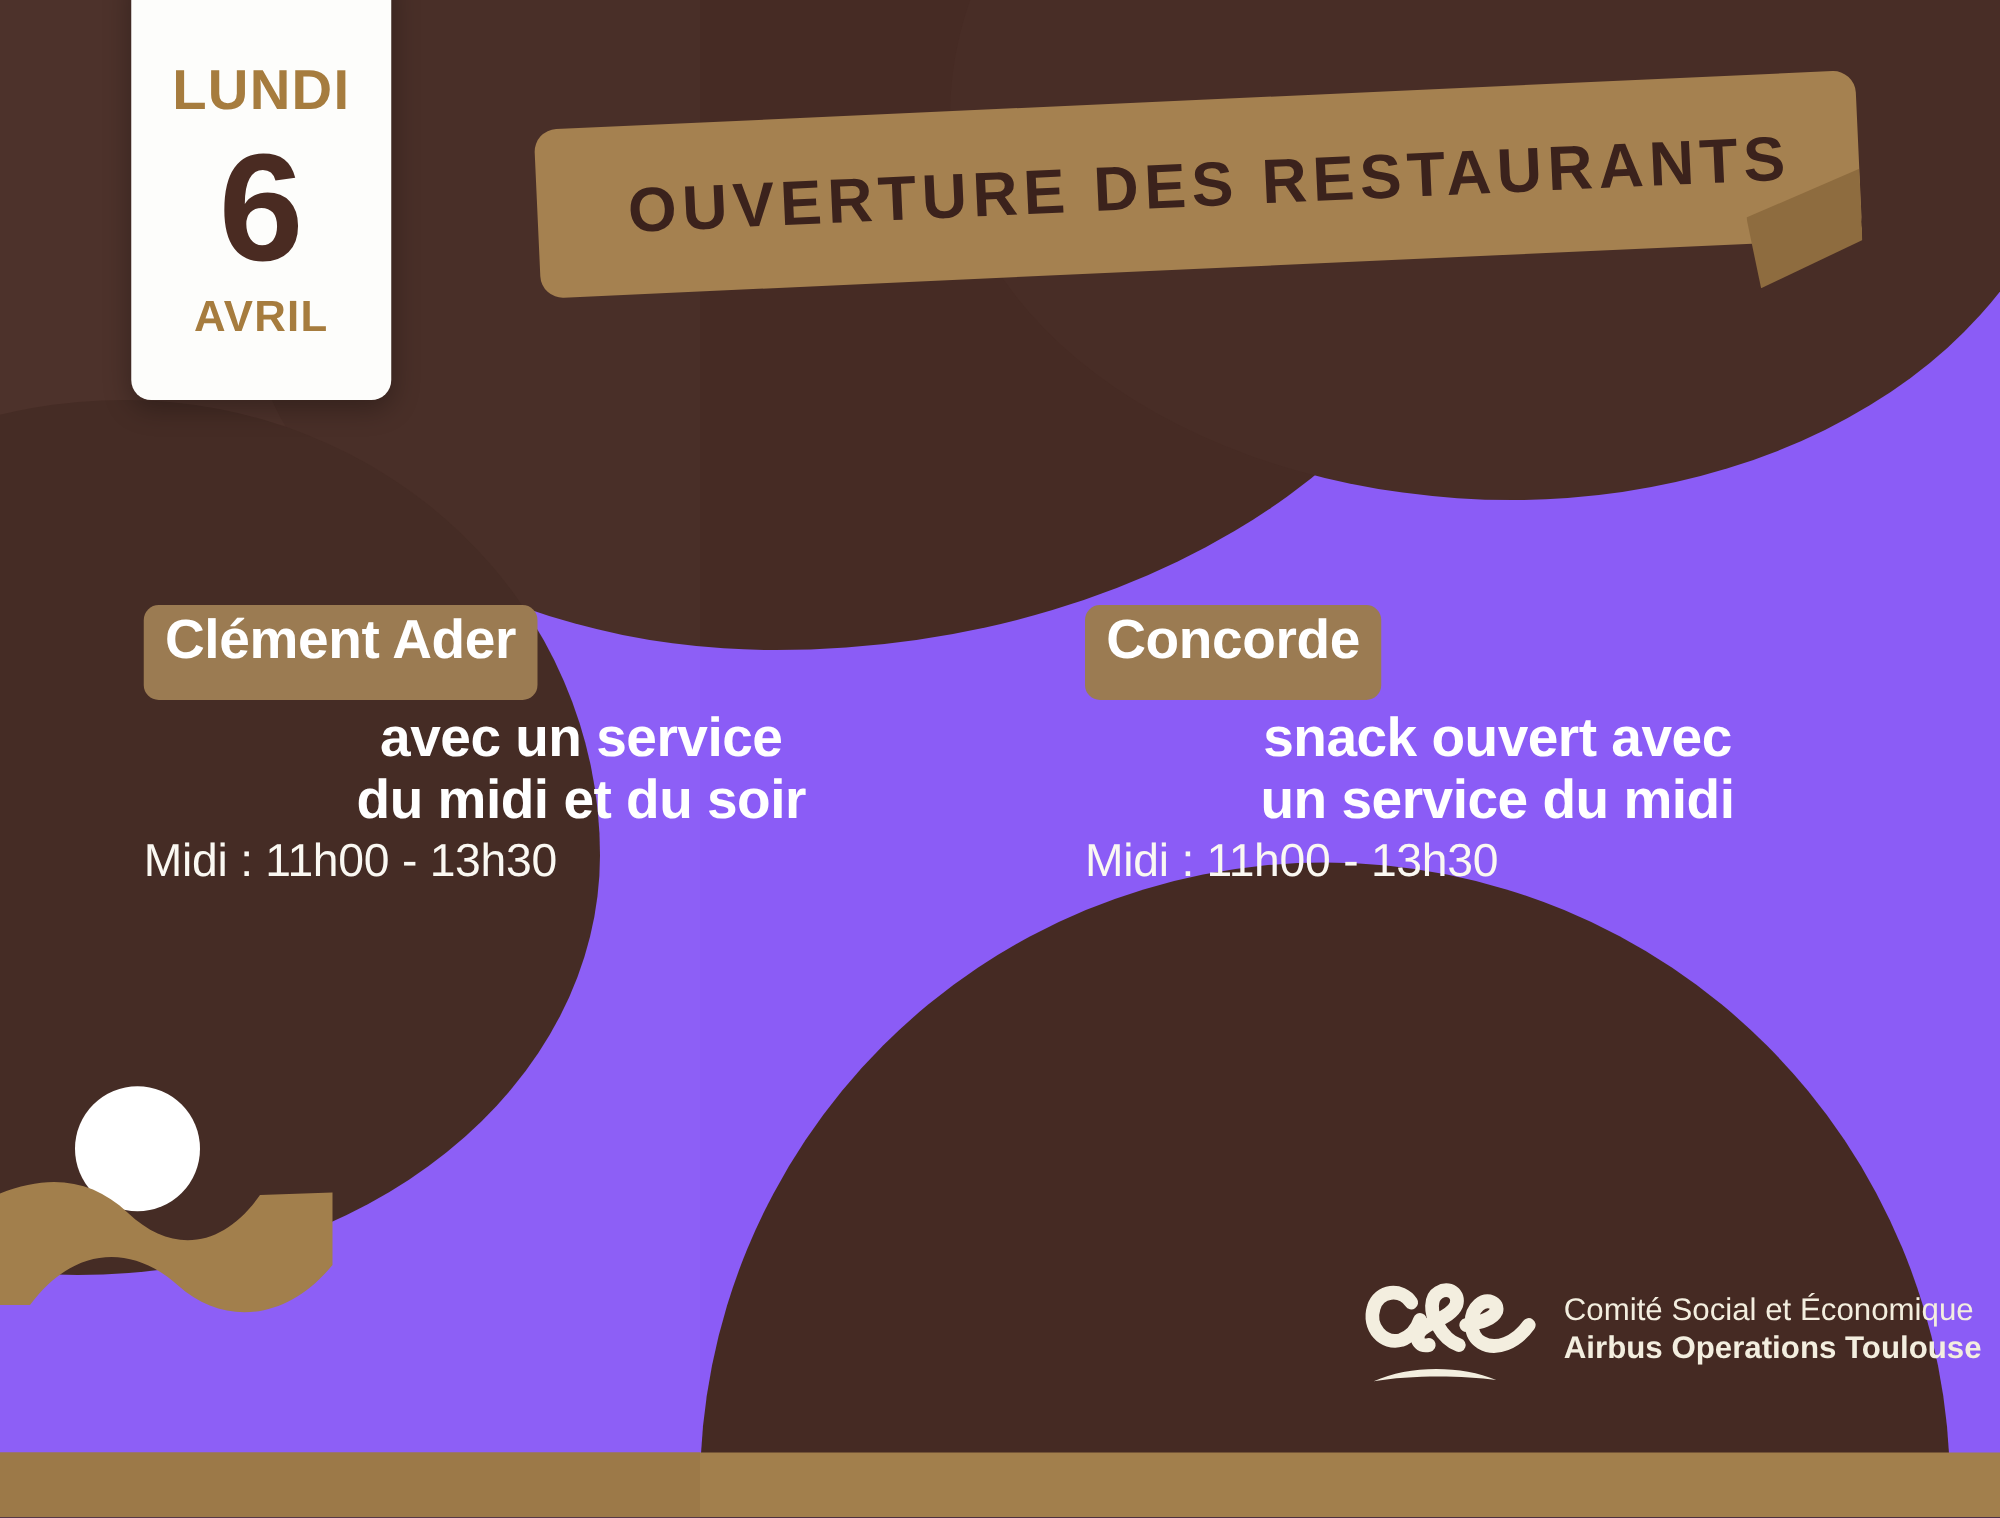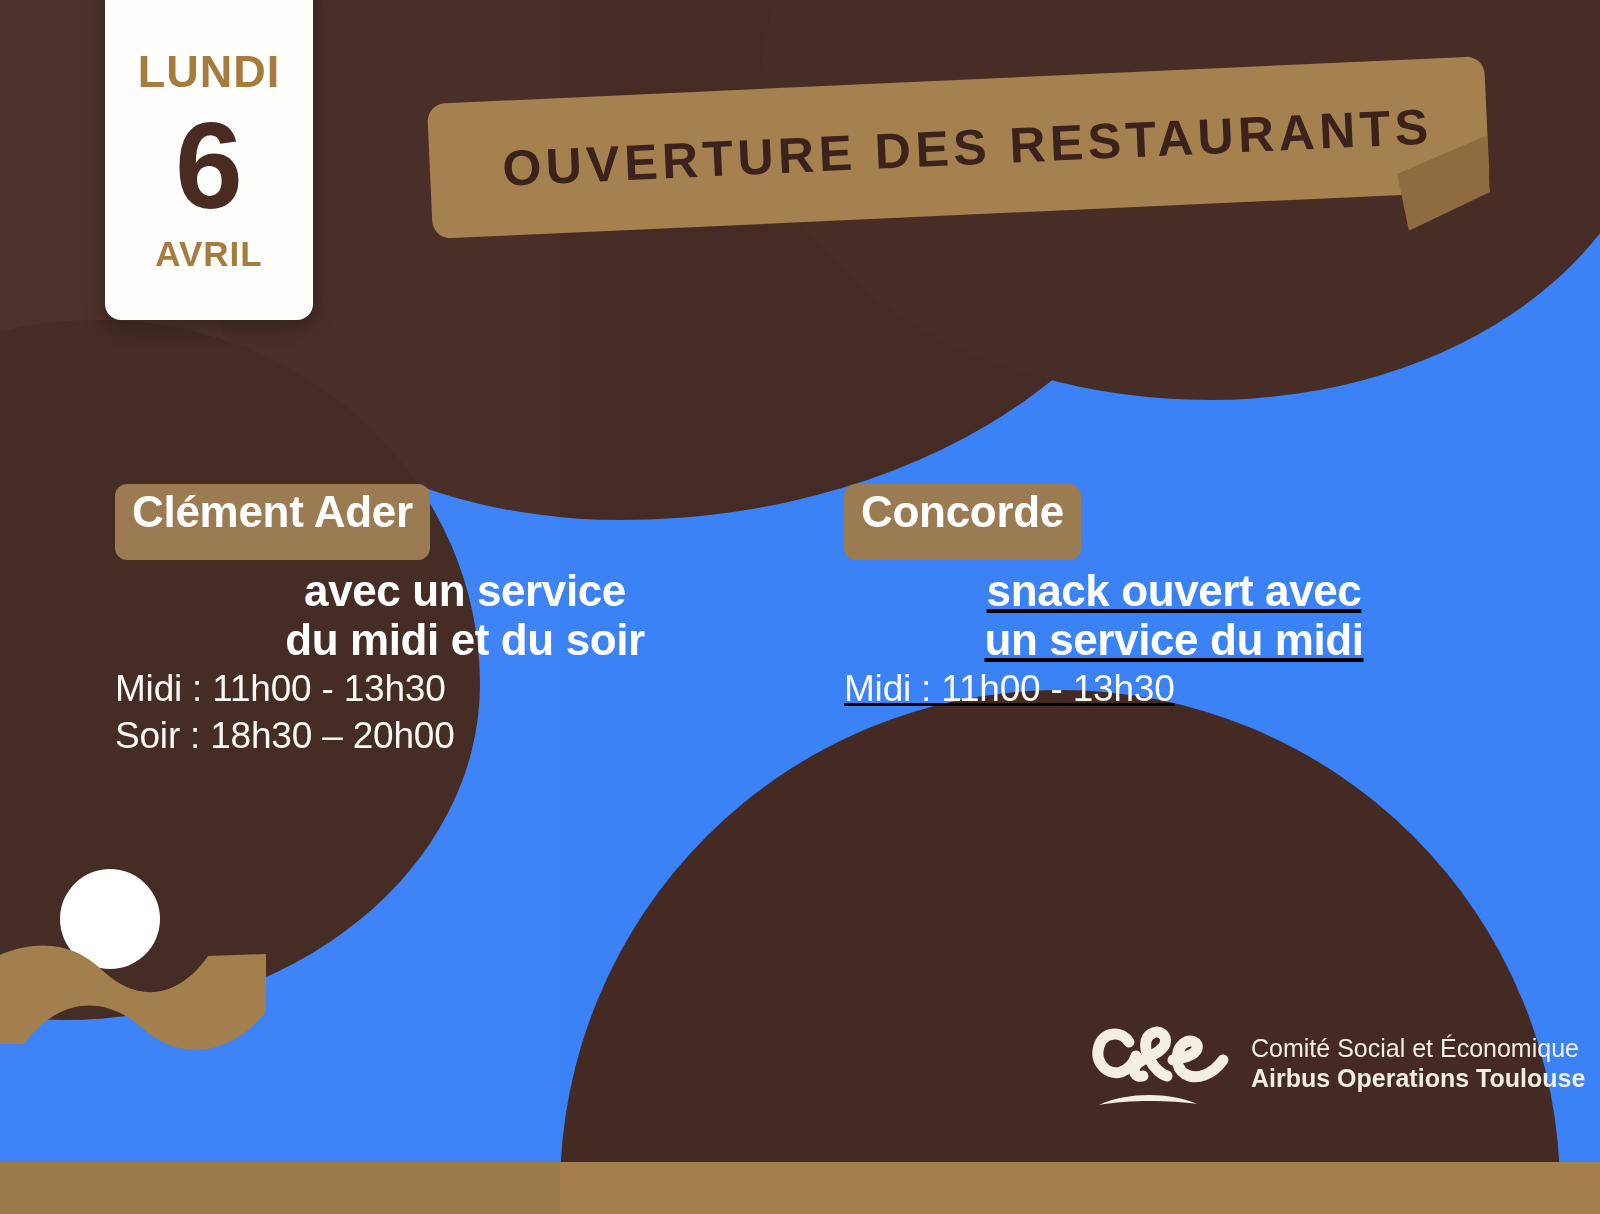--- a/index.html
+++ b/index.html
@@ -6,21 +6,21 @@
   html, body {
     margin: 0;
     padding: 0;
     background: #1a0f0c;
   }
   #poster {
     position: relative;
     width: 1600px;
     height: 1214px;
     overflow: hidden;
-    background: #3b82f6;
+    background: #8b5cf6;
     font-family: "Liberation Sans", "DejaVu Sans", sans-serif;
   }
 
   
   .bg-layer { position: absolute; pointer-events: none; }
 
   .blob-top-left {
     left: -340px; top: -300px;
     width: 820px; height: 720px;
     background: #4A2E27;
@@ -139,21 +139,21 @@
     padding-left: 18px;
     box-sizing: border-box;
   }
 
   
   .resto-col {
     position: absolute;
     top: 484px;
   }
   #resto-col-0 { left: 115px; width: 700px; }
-  #resto-col-1 { left: 844px; width: 660px; text-decoration: underline; }
+  #resto-col-1 { left: 868px; width: 660px; }
 
   .resto-pill {
     display: inline-block;
     background: #9B7B52;
     color: #FFFFFF;
     font-size: 44px;
     font-weight: bold;
     border-radius: 12px;
     padding: 5px 17px 25px 17px;
     line-height: 1.04;
@@ -243,21 +243,20 @@
     <div class="ribbon-body"></div>
     <div class="ribbon-fold"></div>
     <div class="ribbon-text">OUVERTURE DES RESTAURANTS</div>
   </div>
 
   <div class="resto-col" id="resto-col-0">
     <div class="resto-pill">Clément Ader</div>
     <div class="resto-desc">avec un service
 du midi et du soir</div>
     <div class="resto-hours">Midi : 11h00 - 13h30</div>
-    <div class="resto-hours">Soir : 18h30 – 20h00</div>
   </div>
 
   <div class="resto-col" id="resto-col-1">
     <div class="resto-pill">Concorde</div>
     <div class="resto-desc">snack ouvert avec
 un service du midi</div>
     <div class="resto-hours">Midi : 11h00 - 13h30</div>
   </div>
 
   <div class="bg-layer bottom-bar"></div>

